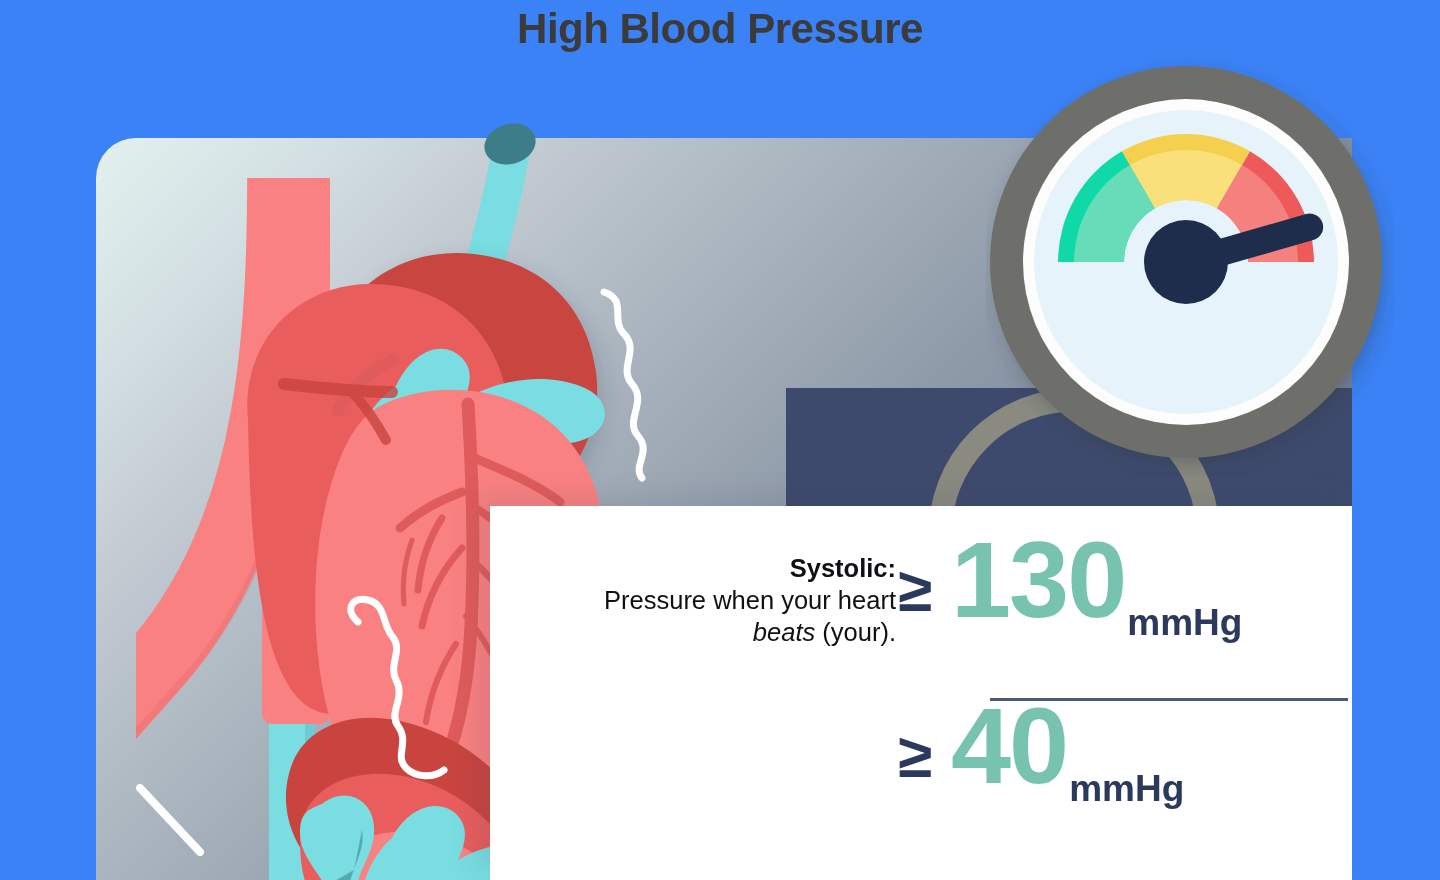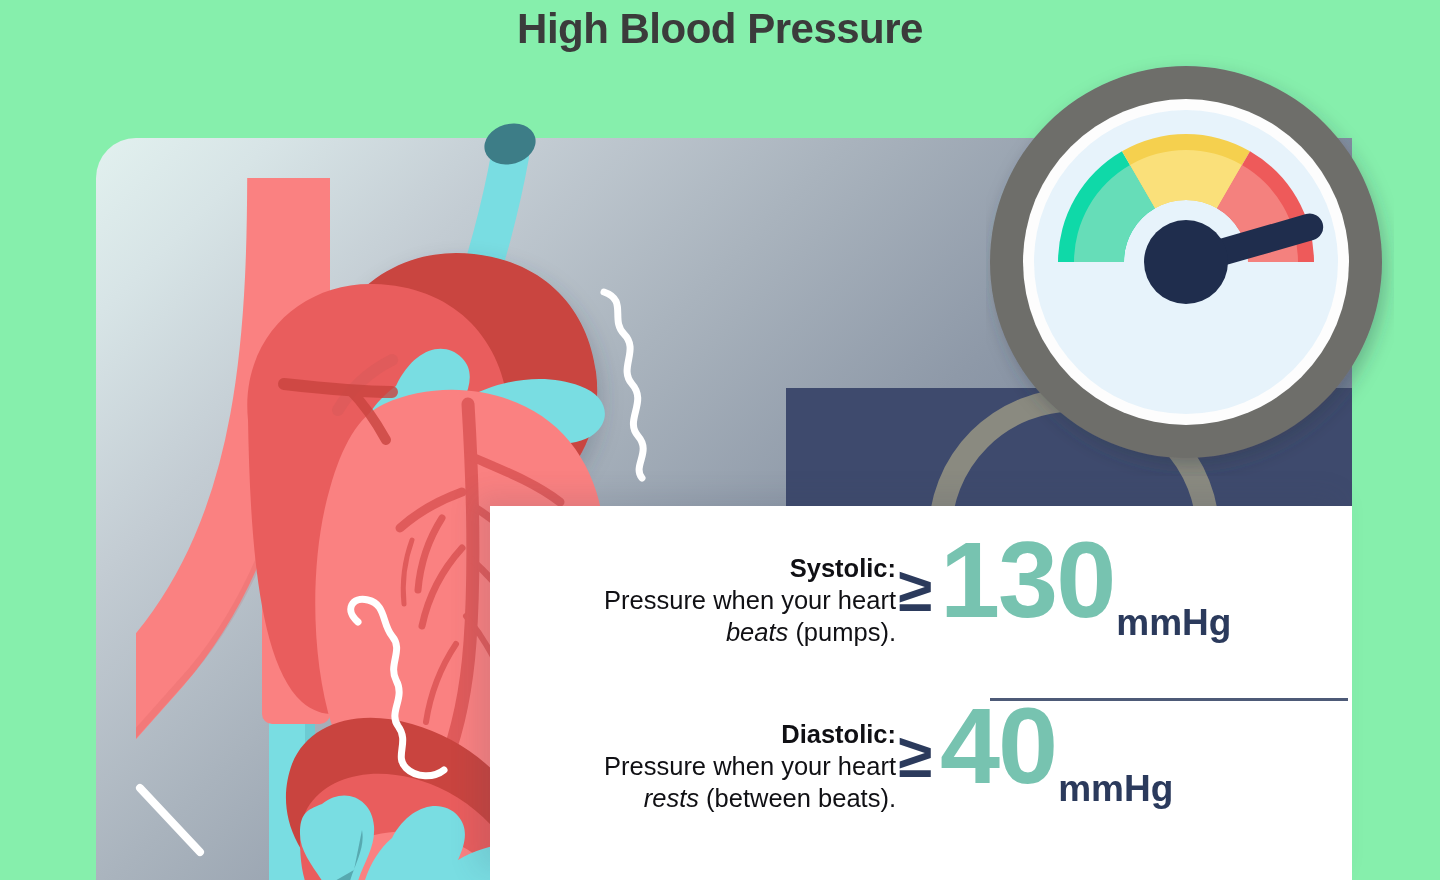--- a/index.html
+++ b/index.html
@@ -13,21 +13,21 @@
     overflow: hidden;
     font-family: "Liberation Sans", sans-serif;
     position: relative;
   }
 
   #stage {
     position: absolute;
     left: 0; top: 0;
     width: 1440px;
     height: 880px;
-    background: #86efac;
+    background: #3b82f6;
     overflow: hidden;
   }
 
   
   #title {
     position: absolute;
     left: 0;
     top: 6px;
     width: 1440px;
     text-align: center;
@@ -153,20 +153,21 @@
     margin-right: 8px;
     position: relative;
     top: -6px;
   }
   .big-number {
     font-size: 108px;
     font-weight: bold;
     color: #77c3b0;
     line-height: 1;
     letter-spacing: -2px;
+    margin-left: 11px;
   }
   .unit {
     font-size: 37px;
     font-weight: bold;
     color: #2b3a5c;
     line-height: 1;
     margin-left: 2px;
     position: relative;
     top: 18px;
   }
@@ -330,36 +331,32 @@
       <rect x="196" y="197" width="146" height="27" rx="13.5" fill="#1f2d4d"></rect>
     </g>
     <circle cx="200" cy="210" r="42" fill="#1f2d4d"></circle>
   </svg>
 
   <div id="readings-card">
 
     <div class="reading-row systolic">
       <div class="reading-desc">
         <span class="reading-label">Systolic:</span>
-        <span>Pressure when your heart </span><em>beats</em><span> (pumps).</span>
+        <span>Pressure when your heart </span><em>beats</em><span> (your).</span>
       </div>
       <div class="reading-value">
         <span class="gte">≥</span>
         <span class="big-number">130</span>
         <span class="unit">mmHg</span>
       </div>
     </div>
 
     <div id="divider"></div>
 
     <div class="reading-row diastolic">
-      <div class="reading-desc">
-        <span class="reading-label">Diastolic:</span>
-        <span>Pressure when your heart </span><em>rests</em><span> (between beats).</span>
-      </div>
       <div class="reading-value">
         <span class="gte">≥</span>
         <span class="big-number">40</span>
         <span class="unit">mmHg</span>
       </div>
     </div>
 
   </div>
 
 </div>

